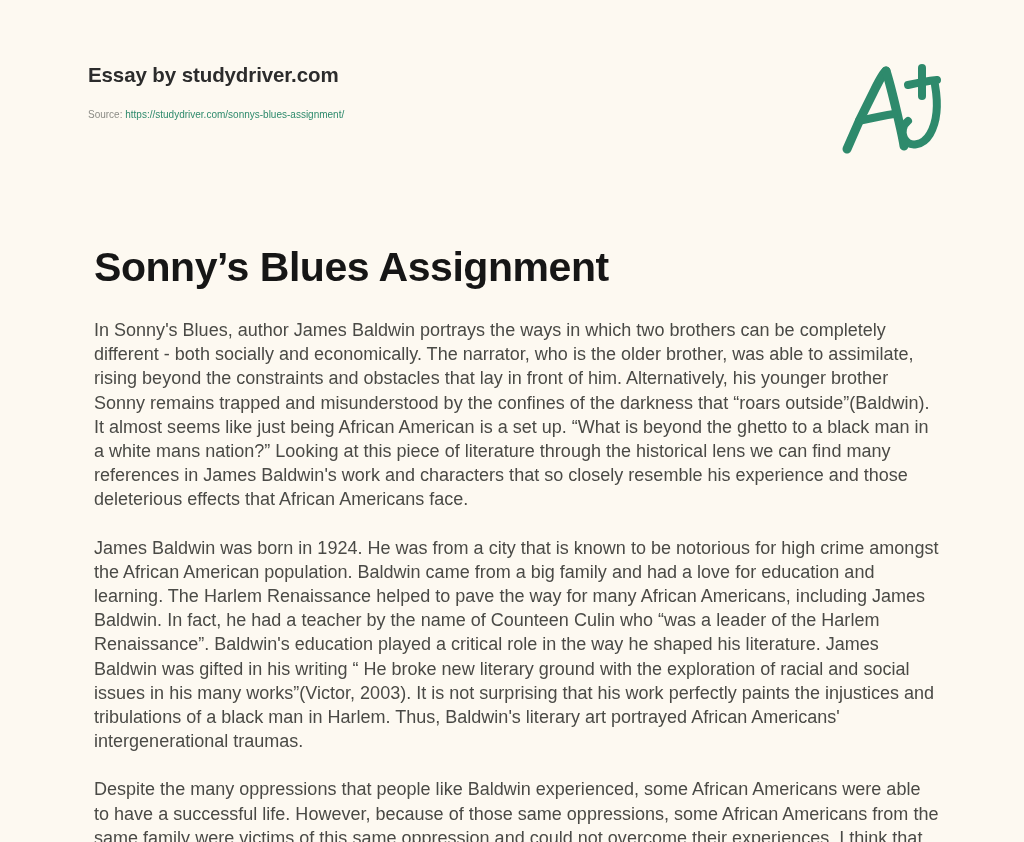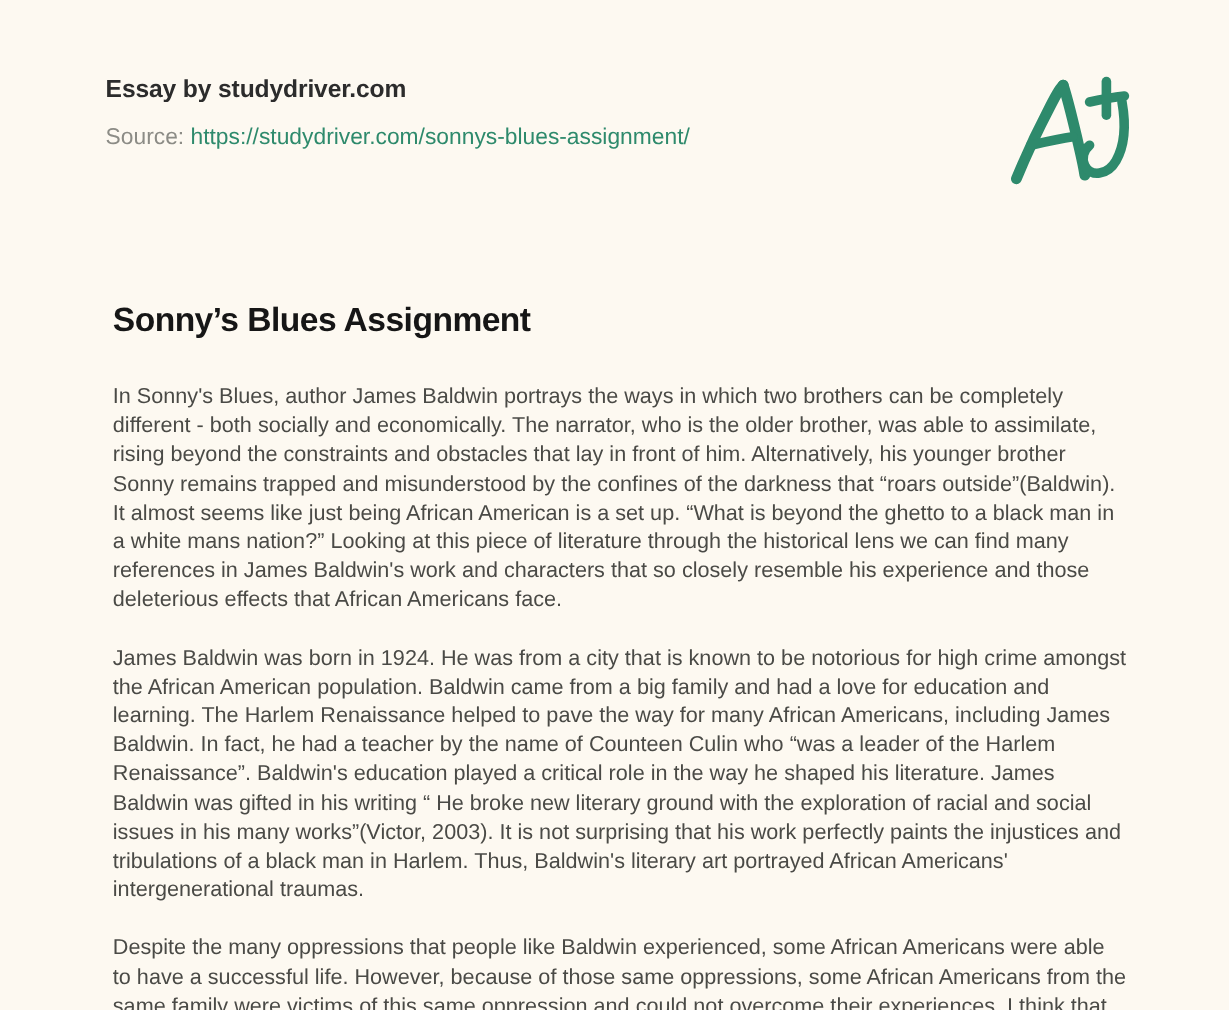--- a/index.html
+++ b/index.html
@@ -38,21 +38,21 @@
     font-weight: bold;
     color: #2c2c2c;
     letter-spacing: -0.1px;
     line-height: 26px;
     margin: 0;
     padding: 0;
   }
 
   .source-line {
     margin-top: 17px;
-    font-size: 19px;
+    font-size: 10px;
     line-height: 20px;
     color: #8c8c86;
     white-space: nowrap;
   }
 
   .source-label {
     color: #8c8c86;
   }
 
   .source-url {
@@ -77,21 +77,21 @@
 
   
   .article {
     position: absolute;
     left: 94px;
     top: 247px;
     width: 845px;
   }
 
   .article-title {
-    font-size: 28px;
+    font-size: 41px;
     font-weight: bold;
     color: #161616;
     letter-spacing: -0.45px;
     line-height: 40px;
     margin: 0 0 31px 0;
     padding: 0;
   }
 
   .article-body p {
     margin: 0 0 24px 0;

